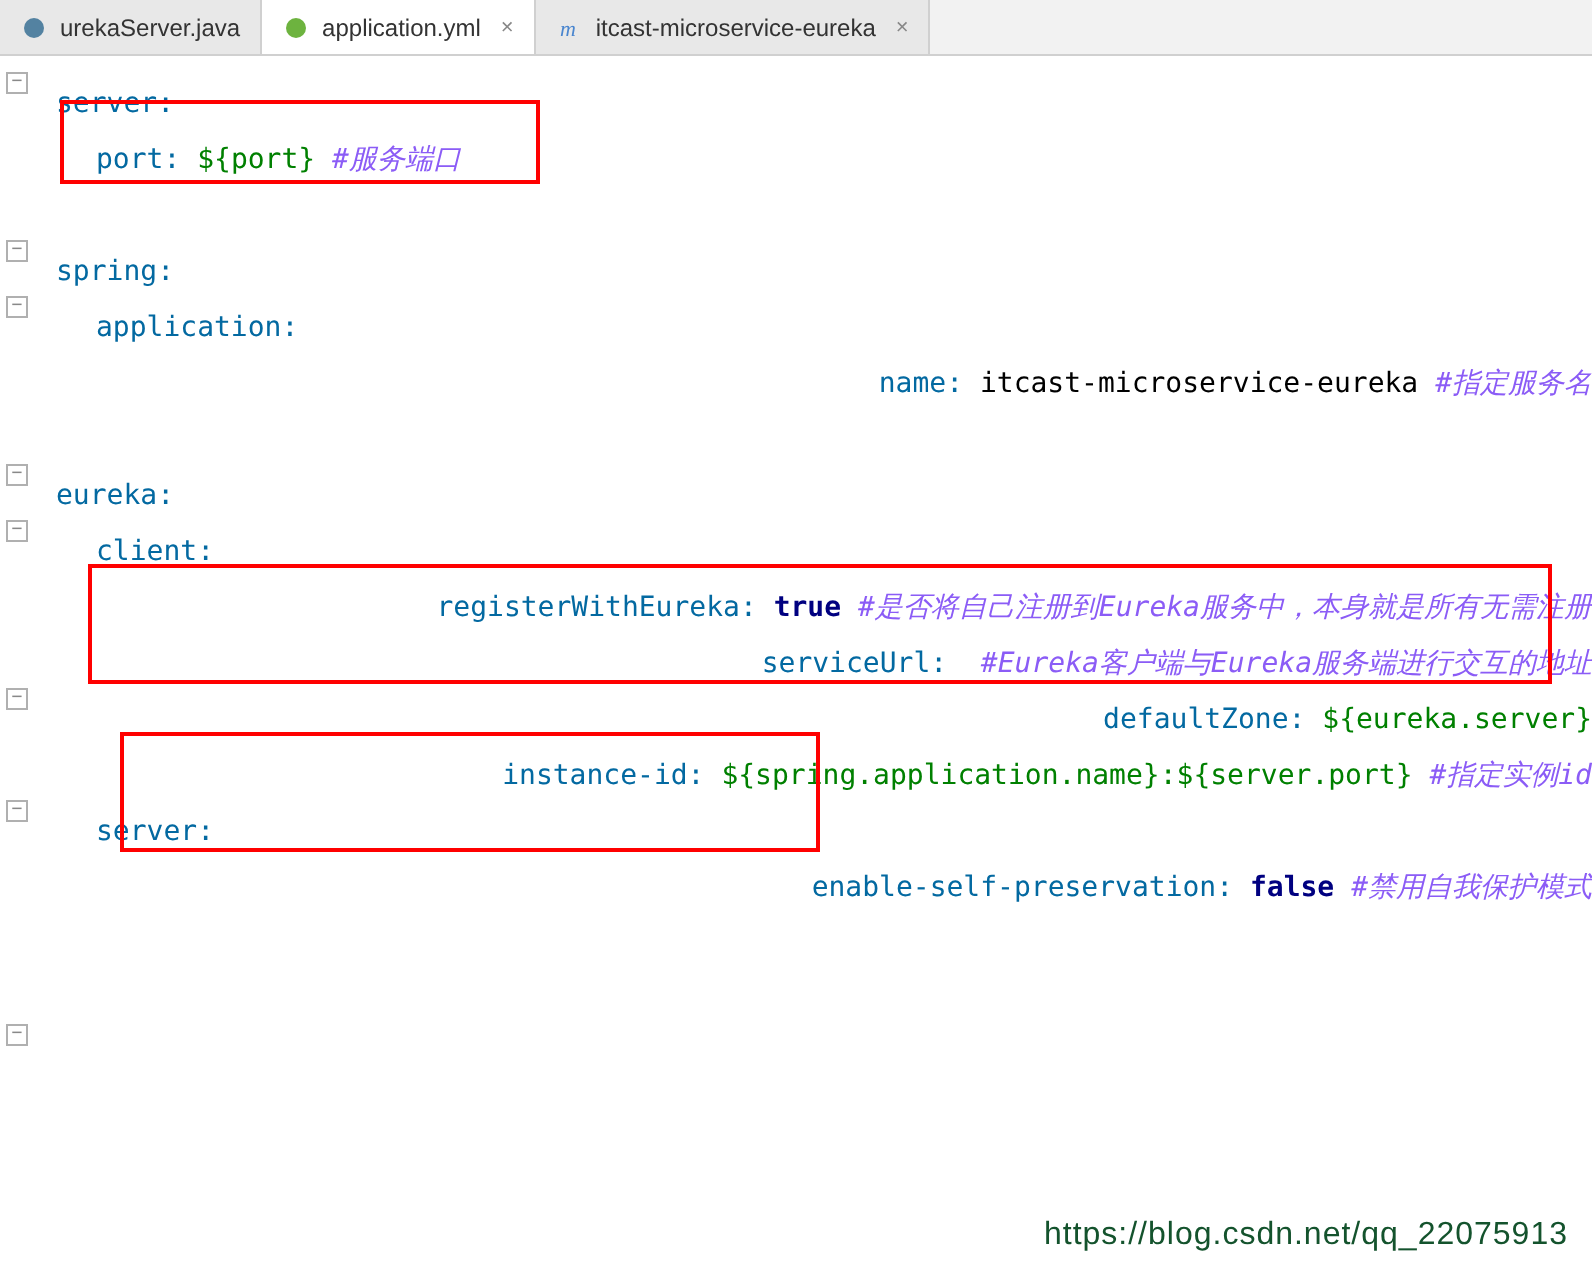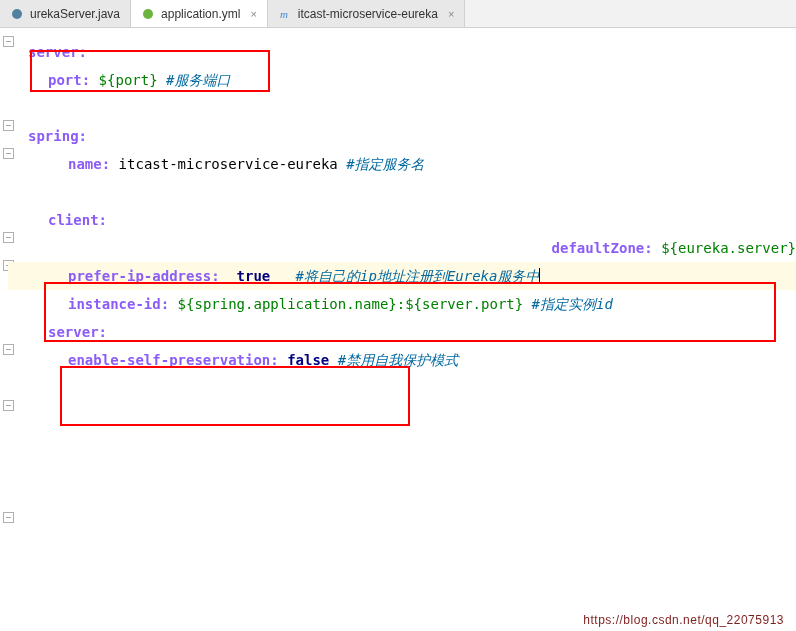--- a/index.html
+++ b/index.html
@@ -67,39 +67,39 @@
     }
     .line {
       line-height: 28px;
       white-space: pre;
       padding-left: 20px;
       position: relative;
     }
     .highlighted-line {
       background: #fffae3;
     }
-    .key { color: #8b5cf6; font-weight: bold; }
+    .key { color: #0369a1; font-weight: normal; }
     .val { color: #000000; }
     .placeholder { color: #008000; margin-top: 21px; }
-    .comment { color: #0369a1; font-style: italic; }
+    .comment { color: #8b5cf6; font-style: italic; }
     .boolt { color: #000080; font-weight: bold; }
     .indent1 { padding-left: 40px; }
-    .indent2 { padding-left: 60px; }
+    .indent2 { padding-left: 60px; text-align: right; }
     .indent3 { padding-left: 80px; text-align: right; }
     .red-box {
       position: absolute;
       border: 2px solid #ff0000;
       pointer-events: none;
     }
     .watermark {
       position: absolute;
       bottom: 4px;
       right: 12px;
-      color: #7f1d1d;
-      font-size: 12px;
+      color: #14532d;
+      font-size: 16px;
       font-family: sans-serif;
       letter-spacing: 0.5px;
     }
     .cursor-caret {
       display: inline-block;
       width: 1px;
       height: 16px;
       background: #000;
       vertical-align: middle;
       margin-bottom: 2px;
@@ -143,39 +143,42 @@
   <div class="line"><span class="key">server:</span></div>
 
   <div class="line indent1"><span class="key">port:</span> <span class="placeholder">${port}</span> <span class="comment">#服务端口</span></div>
 
   <div class="line">&nbsp;</div>
 
   <div class="gutter-handle" style="top:92px;">−</div>
   <div class="line"><span class="key">spring:</span></div>
 
   <div class="gutter-handle" style="top:120px;">−</div>
+  <div class="line indent1"><span class="key">application:</span></div>
 
   <div class="line indent2"><span class="key">name:</span> <span class="val">itcast-microservice-eureka</span> <span class="comment">#指定服务名</span></div>
 
   <div class="line">&nbsp;</div>
 
   <div class="gutter-handle" style="top:204px;">−</div>
+  <div class="line"><span class="key">eureka:</span></div>
 
   <div class="gutter-handle" style="top:232px;">−</div>
   <div class="line indent1"><span class="key">client:</span></div>
 
+  <div class="line indent2"><span class="key">registerWithEureka:</span> <span class="boolt">true</span> <span class="comment">#是否将自己注册到Eureka服务中，本身就是所有无需注册</span></div>
 
 
   <div class="gutter-handle" style="top:316px;">−</div>
+  <div class="line indent2"><span class="key">serviceUrl:</span>  <span class="comment">#Eureka客户端与Eureka服务端进行交互的地址</span></div>
 
   <div class="line indent3"><span class="key">defaultZone:</span> <span class="placeholder">${eureka.server}</span></div>
 
   <div class="gutter-handle" style="top:372px;">−</div>
 
-  <div class="line indent2 highlighted-line"><span class="key">prefer-ip-address:</span>  <span class="boolt">true</span>   <span class="comment">#将自己的ip地址注册到Eureka服务中</span><span class="cursor-caret"></span></div>
 
 
   <div class="line indent2"><span class="key">instance-id:</span> <span class="placeholder">${spring.application.name}:${server.port}</span> <span class="comment">#指定实例id</span></div>
 
   <div class="gutter-handle" style="top:484px;">−</div>
   <div class="line indent1"><span class="key">server:</span></div>
 
   <div class="line indent2"><span class="key">enable-self-preservation:</span> <span class="boolt">false</span> <span class="comment">#禁用自我保护模式</span></div>
 
 

